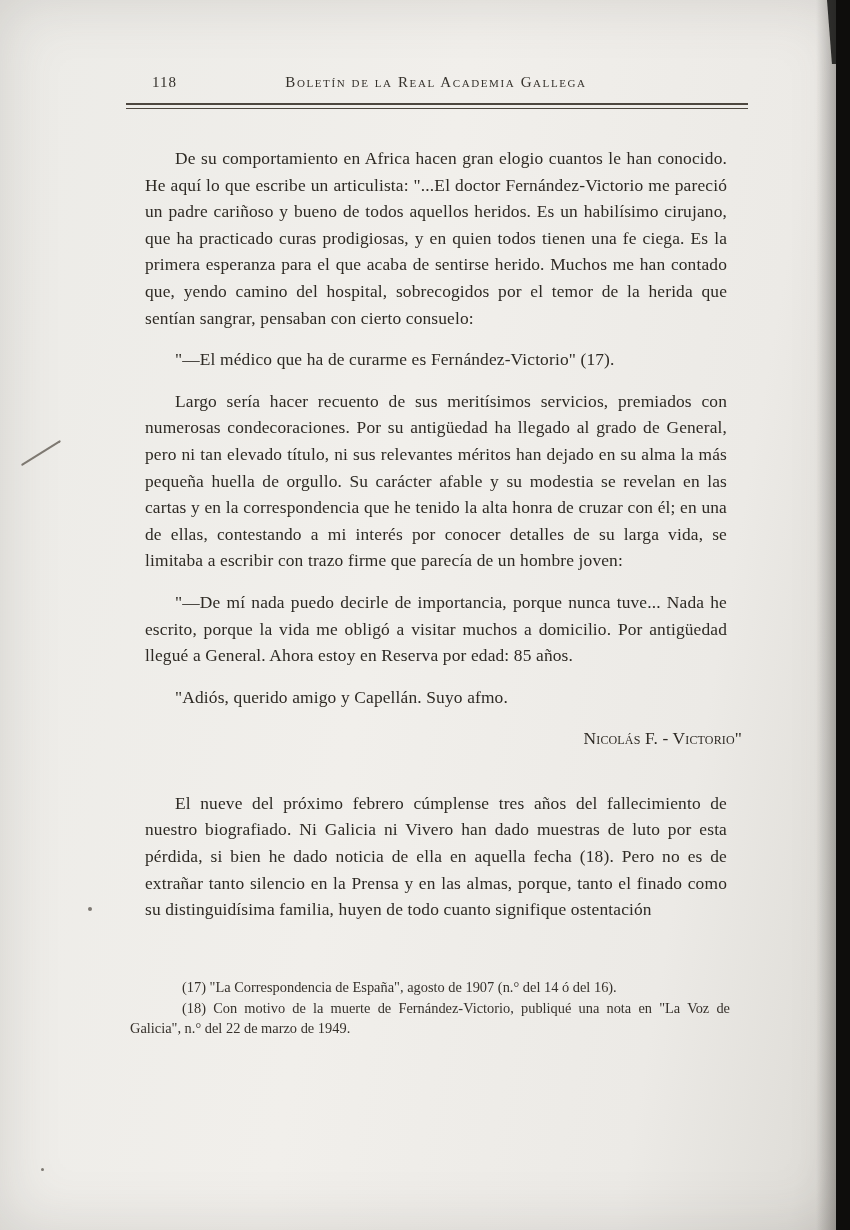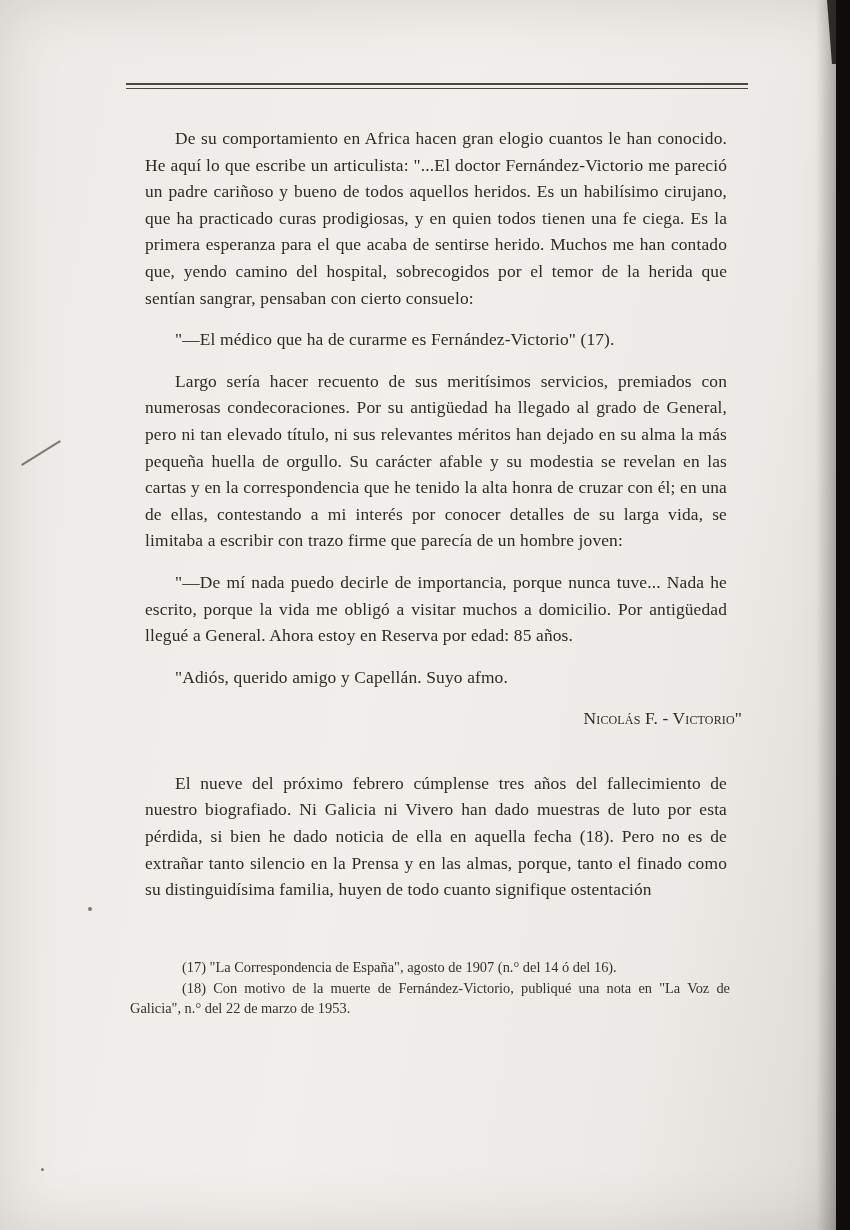--- a/index.html
+++ b/index.html
@@ -87,31 +87,35 @@
   <div class="scan-edge-soft"></div>
   <div class="scan-edge"></div>
   <div class="scan-edge-top"></div>
 
   <div class="margin-mark"></div>
   <div class="speck speck-1"></div>
   <div class="speck speck-2"></div>
 
   <div class="content">
 
+    <div class="header">
+      <span class="page-number">118</span>
+      <span class="journal-title">Boletín de la Real Academia Gallega</span>
+    </div>
     <div class="header-rule"></div>
 
     <div class="body-text">
       <p>De su comportamiento en Africa hacen gran elogio cuantos le han conocido. He aquí lo que escribe un articulista: "...El doctor Fernández-Victorio me pareció un padre cariñoso y bueno de todos aquellos heridos. Es un habilísimo cirujano, que ha practicado curas prodigiosas, y en quien todos tienen una fe ciega. Es la primera esperanza para el que acaba de sentirse herido. Muchos me han contado que, yendo camino del hospital, sobrecogidos por el temor de la herida que sentían sangrar, pensaban con cierto consuelo:</p>
       <p>"—El médico que ha de curarme es Fernández-Victorio" (17).</p>
       <p>Largo sería hacer recuento de sus meritísimos servicios, premiados con numerosas condecoraciones. Por su antigüedad ha llegado al grado de General, pero ni tan elevado título, ni sus relevantes méritos han dejado en su alma la más pequeña huella de orgullo. Su carácter afable y su modestia se revelan en las cartas y en la correspondencia que he tenido la alta honra de cruzar con él; en una de ellas, contestando a mi interés por conocer detalles de su larga vida, se limitaba a escribir con trazo firme que parecía de un hombre joven:</p>
       <p>"—De mí nada puedo decirle de importancia, porque nunca tuve... Nada he escrito, porque la vida me obligó a visitar muchos a domicilio. Por antigüedad llegué a General. Ahora estoy en Reserva por edad: 85 años.</p>
       <p>"Adiós, querido amigo y Capellán. Suyo afmo.</p>
       <p class="signature">Nicolás F. - Victorio"</p>
       <p class="closing-paragraph">El nueve del próximo febrero cúmplense tres años del fallecimiento de nuestro biografiado. Ni Galicia ni Vivero han dado muestras de luto por esta pérdida, si bien he dado noticia de ella en aquella fecha (18). Pero no es de extrañar tanto silencio en la Prensa y en las almas, porque, tanto el finado como su distinguidísima familia, huyen de todo cuanto signifique ostentación</p>
     </div>
 
     <div class="footnotes">
       <p>(17)  "La Correspondencia de España", agosto de 1907 (n.° del 14 ó del 16).</p>
-      <p>(18)  Con motivo de la muerte de Fernández-Victorio, publiqué una nota en "La Voz de Galicia", n.° del 22 de marzo de 1953.</p>
+      <p>(18)  Con motivo de la muerte de Fernández-Victorio, publiqué una nota en "La Voz de Galicia", n.° del 22 de marzo de 1949.</p>
     </div>
 
   </div>
 </div>
 
 </body></html>

